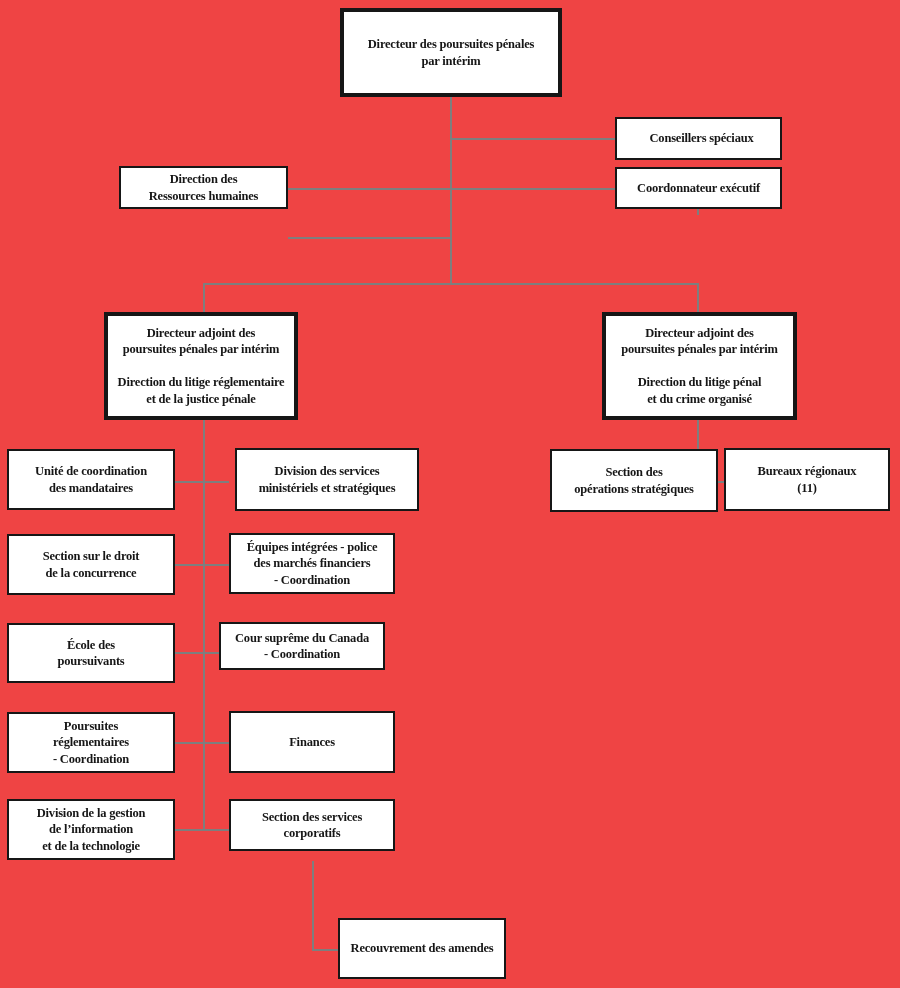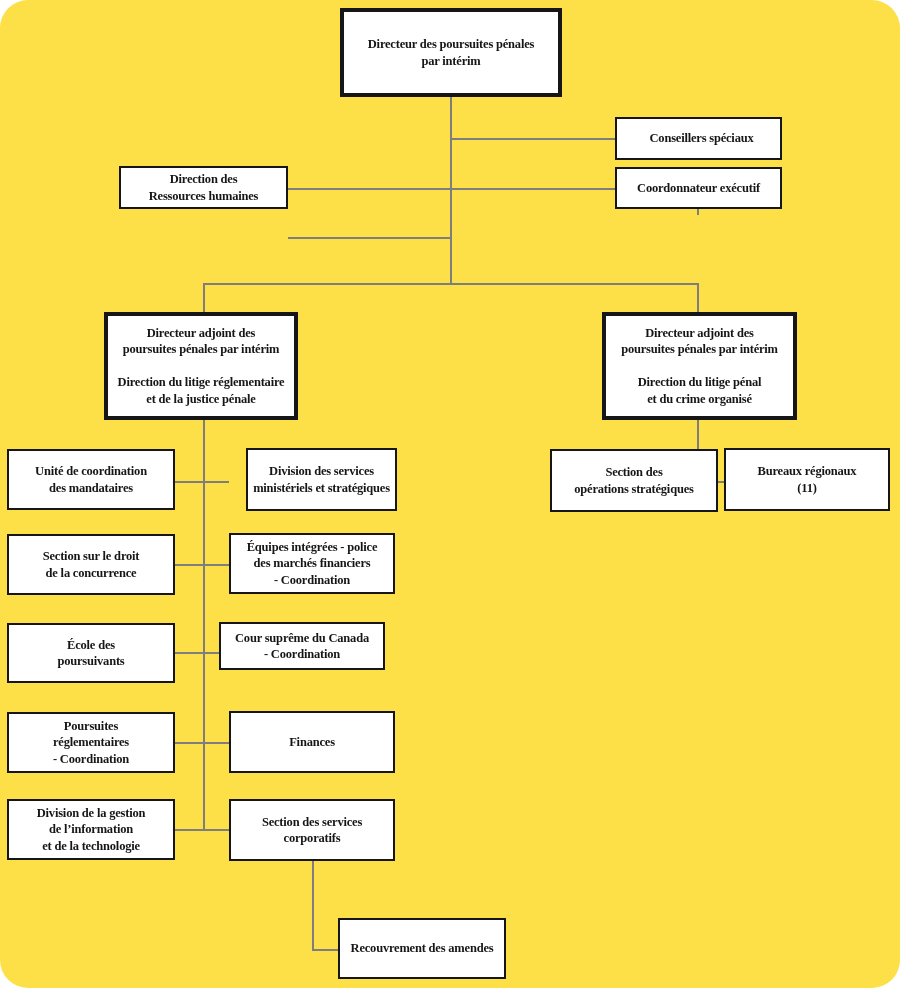--- a/index.html
+++ b/index.html
@@ -1,22 +1,21 @@
 <!DOCTYPE html>
 <html><head>
 <meta charset="utf-8">
 <style>
   html, body { margin: 0; padding: 0; background: #ffffff; }
   .canvas {
     position: relative;
     width: 900px;
     height: 988px;
-    background: #fde047;
+    background: #ef4444;
     font-family: "Liberation Serif", "DejaVu Serif", serif;
-    border-radius: 28px;
   }
   .node {
     position: absolute;
     box-sizing: border-box;
     background: #ffffff;
     border: 2px solid #161616;
     color: #161616;
     font-weight: bold;
     font-size: 12.5px;
     line-height: 1.32;
@@ -78,21 +77,21 @@
 
   <div class="node emph" style="left:602px; top:312px; width:195px; height:108px;">Directeur adjoint des
 poursuites pénales par intérim
 
 Direction du litige pénal
 et du crime organisé</div>
 
   <div class="node" style="left:7px; top:449px; width:168px; height:61px;">Unité de coordination
 des mandataires</div>
 
-  <div class="node" style="left:246px; top:448px; width:151px; height:63px;">Division des services
+  <div class="node" style="left:235px; top:448px; width:184px; height:63px;">Division des services
 ministériels et stratégiques</div>
 
   <div class="node" style="left:7px; top:534px; width:168px; height:61px;">Section sur le droit
 de la concurrence</div>
 
   <div class="node" style="left:229px; top:533px; width:166px; height:61px;">Équipes intégrées - police
 des marchés financiers
 - Coordination</div>
 
   <div class="node" style="left:7px; top:623px; width:168px; height:60px;">École des
@@ -104,21 +103,21 @@
   <div class="node" style="left:7px; top:712px; width:168px; height:61px;">Poursuites
 réglementaires
 - Coordination</div>
 
   <div class="node" style="left:229px; top:711px; width:166px; height:62px;">Finances</div>
 
   <div class="node" style="left:7px; top:799px; width:168px; height:61px;">Division de la gestion
 de l’information
 et de la technologie</div>
 
-  <div class="node" style="left:229px; top:799px; width:166px; height:62px;">Section des services
+  <div class="node" style="left:229px; top:799px; width:166px; height:52px;">Section des services
 corporatifs</div>
 
   <div class="node" style="left:502px; top:449px; width:168px; height:63px;margin-left:48px;">Section des
 opérations stratégiques</div>
 
   <div class="node" style="left:724px; top:448px; width:166px; height:63px;">Bureaux régionaux
 (11)</div>
 
   <div class="node" style="left:338px; top:918px; width:168px; height:61px;">Recouvrement des amendes</div>
 

